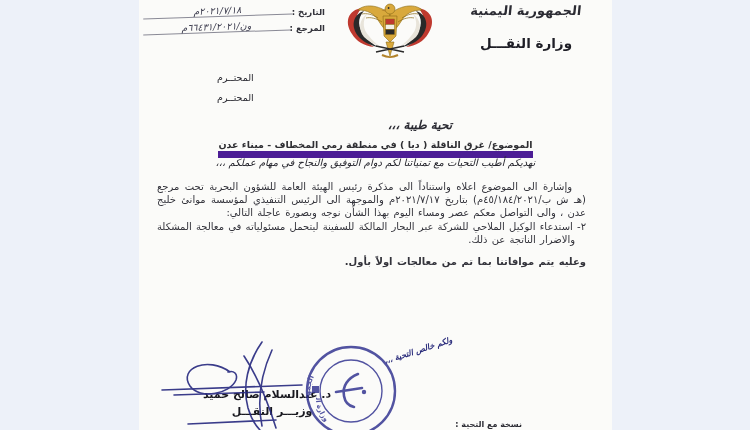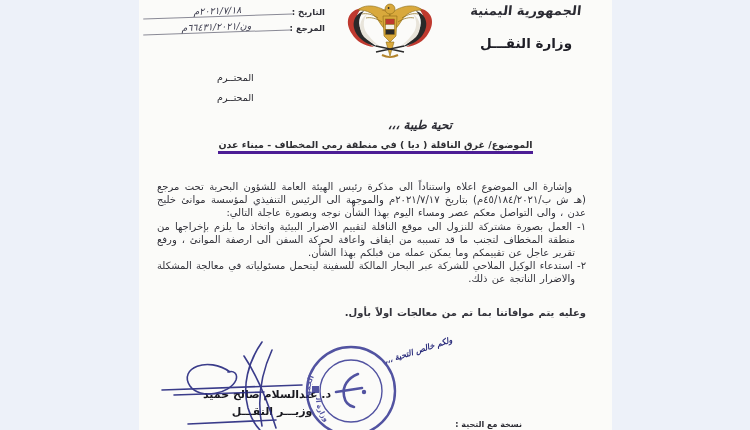--- a/index.html
+++ b/index.html
@@ -20,30 +20,30 @@
   .meta .val { flex:1; border-bottom:0.5px solid #8a8a96; text-align:center; font-size:9.5px;
                color:#3c3c4e; font-style:italic; transform:rotate(-2deg); min-height:11px; }
   
   .recipients { position:absolute; top:72px; right:26px; left:20px; }
   .rec-row { position:relative; font-size:9.5px; font-weight:bold; color:#26262e; margin-bottom:6px; height:14px; }
   .rec-row .honor { position:absolute; left:58px; top:0; font-weight:normal; }
   
   .salutation { position:absolute; top:118px; right:160px; font-size:12px; font-weight:bold;
                 font-style:italic; color:#2a2a32; }
   .subject { position:absolute; top:139px; left:0; right:0; text-align:center; font-size:9.5px; font-weight:bold; }
-  .subject span { border-bottom:3px solid #4c1d95; padding-bottom:1px; }
+  .subject span { border-bottom:7px solid #4c1d95; padding-bottom:1px; }
   .greeting { position:absolute; top:157px; left:0; right:0; text-align:center; font-size:10px;
               font-style:italic; font-weight:500; color:#26262e; }
   
   .flow { position:absolute; top:180px; right:26px; left:18px; font-size:10px; line-height:13.2px;
           text-align:justify; text-align-last:right; color:#33333b; word-spacing:1px; }
   .flow p.intro { text-indent:14px; }
   .flow ol { list-style:none; }
   .flow li { padding-right:11px; text-indent:-11px; }
-  .flow .closing { font-weight:bold; margin-top:20px; }
+  .flow .closing { font-weight:bold; margin-top:9px; }
   
   .sig-name { position:absolute; top:388px; right:255px; width:180px; text-align:center;
               font-size:11px; font-weight:bold; color:#18181f; letter-spacing:1px; }
   .sig-title { position:absolute; top:405px; right:280px; width:120px; text-align:center;
                font-size:11px; font-weight:bold; color:#18181f; letter-spacing:2px; }
   .sig-svg { position:absolute; top:338px; right:238px; width:230px; height:95px; }
   .stamp { position:absolute; top:336px; right:206px; width:110px; height:100px; opacity:0.82; }
   .hand-closing { position:absolute; top:346px; right:158px; font-size:8px; font-weight:bold;
                   font-style:italic; color:#2b2d7c; transform:rotate(-18deg); white-space:nowrap; }
   .footer-note { position:absolute; top:420px; right:90px; font-size:8px; font-weight:bold; color:#2c2c34;margin-left:29px; }
@@ -106,25 +106,25 @@
       <span class="honor">المحتــرم</span>
     </div>
   </div>
 
   <div class="salutation">تحية طيبة ،،،</div>
 
   <div class="subject">
     <span>الموضوع/ غرق الناقلة ( ديا ) في منطقة رمي المخطاف - ميناء عدن</span>
   </div>
 
+  <div class="greeting">نهديكم أطيب التحيات مع تمنياتنا لكم دوام التوفيق والنجاح في مهام عملكم ،،،</div>
 
   <div class="flow">
     <p class="intro">وإشارة الى الموضوع اعلاه واستناداً الى مذكرة رئيس الهيئة العامة للشؤون البحرية تحت مرجع (هـ ش ب/٤٥/١٨٤/٢٠٢١م) بتاريخ ٢٠٢١/٧/١٧م والموجهة الى الرئيس التنفيذي لمؤسسة موانئ خليج عدن ، والى التواصل معكم عصر ومساء اليوم بهذا الشأن نوجه وبصورة عاجلة التالي:</p>
     <ol>
-      <li>١- العمل بصورة مشتركة للنزول الى موقع الناقلة لتقييم الاضرار البيئية واتخاذ ما يلزم بإخراجها من منطقة المخطاف لتجنب ما قد تسببه من ايقاف واعاقة لحركة السفن الى ارصفة الموانئ ، ورفع تقرير عاجل عن تقييمكم وما يمكن عمله من قبلكم بهذا الشأن.</li>
       <li>٢- استدعاء الوكيل الملاحي للشركة عبر البحار المالكة للسفينة ليتحمل مسئولياته في معالجة المشكلة والاضرار الناتجة عن ذلك.</li>
     </ol>
     <p class="closing">وعليه يتم موافاتنا بما تم من معالجات اولاً بأول.</p>
   </div>
 
   <div class="hand-closing">ولكم خالص التحية ،،،</div>
   <div class="sig-name">د. عبدالسلام صالح حميد</div>
   <div class="sig-title">وزيـــر النقـــل</div>
 
   <svg class="sig-svg" viewBox="0 0 230 95" aria-hidden="true">

